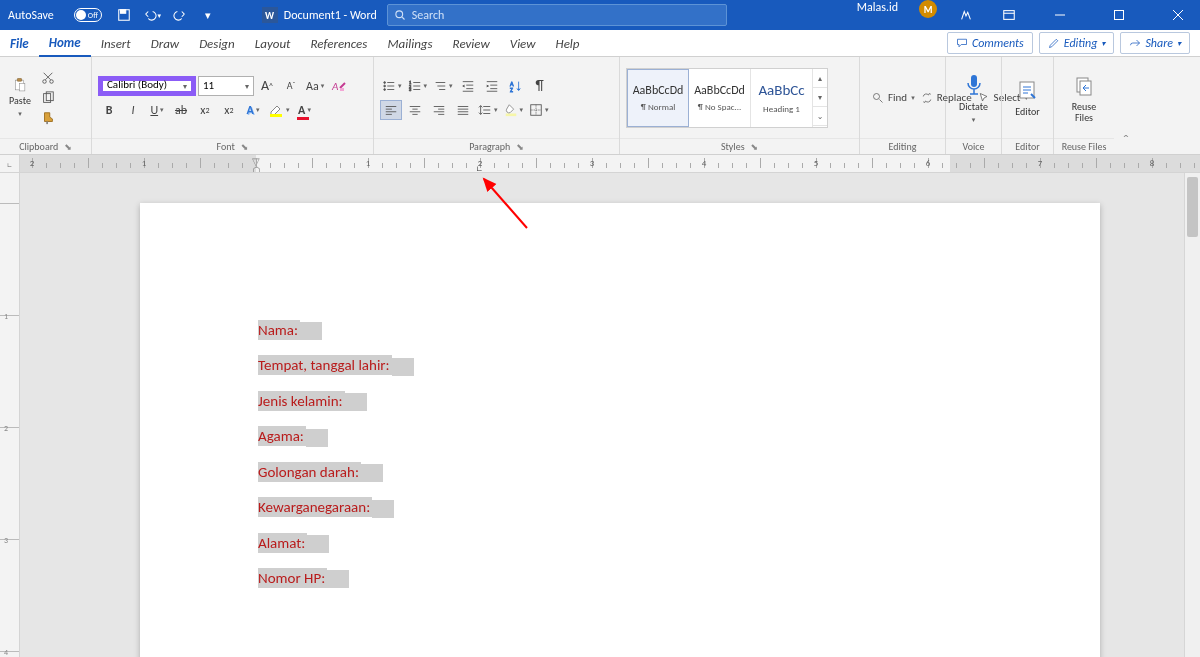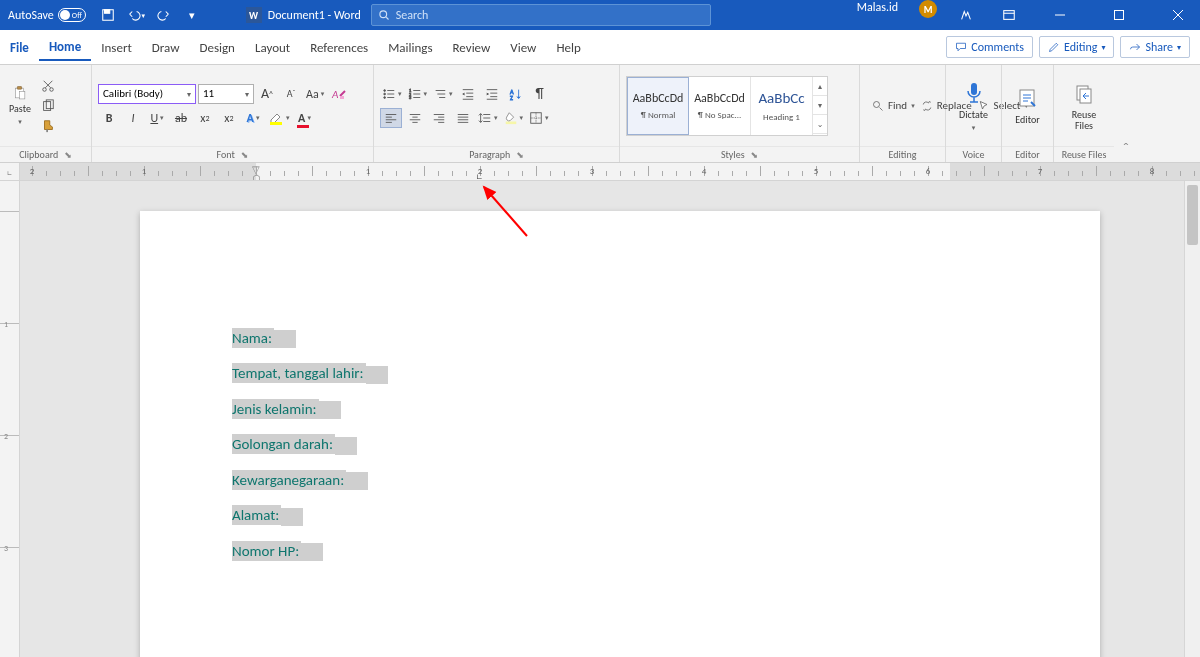--- a/index.html
+++ b/index.html
@@ -1,50 +1,50 @@
 <!DOCTYPE html>
 <html><head>
 <meta charset="utf-8">
 <style>
 * { margin:0; padding:0; box-sizing:border-box; font-family:"Segoe UI",Calibri,sans-serif; }
 body { width:1200px; height:657px; background:#e6e6e6; overflow:hidden; position:relative; }
 
 
 .titlebar { height:30px; background:#185abd; color:#fff; display:flex; align-items:center; font-size:12px; }
-.autosave { display:flex; gap:4px; padding:0 8px; }
+.autosave { display:flex; gap:20px; padding:0 8px; }
 .toggle { width:28px; height:14px; border:1px solid #fff; border-radius:8px; position:relative; display:flex; align-items:center; }
 .toggle .knob { width:10px; height:10px; background:#fff; border-radius:50%; margin-left:1px; }
 .toggle .offtxt { font-size:8px; margin-left:2px; }
 .tb-btn { width:28px; height:30px; display:flex; align-items:center; justify-content:center; cursor:pointer; }
 .tb-title { flex:0 0 auto; margin-left:40px; margin-right:10px; display:flex; align-items:center; gap:6px; }
 .searchbox { width:340px; height:22px; background:#3371c8; border:1px solid #5d93d6; border-radius:2px; display:flex; align-items:center; padding:0 6px; color:#cfe0f7; gap:6px; }
 .tb-right { margin-left:auto; display:flex; gap:15px; }
 .avatar { width:18px; height:18px; background:#d28b00; border-radius:50%; display:flex; align-items:center; justify-content:center; font-size:10px; font-weight:bold; }
 .win-btn { width:44px; height:30px; display:flex; align-items:center; justify-content:center; }
 
 
-.tabrow { height:35px; background:#fff; border-bottom:1px solid #d0d0d0; display:flex; align-items:center; font-size:13px; color:#444; }
+.tabrow { height:27px; background:#fff; border-bottom:1px solid #d0d0d0; display:flex; align-items:center; font-size:13px; color:#444;font-style:italic; }
 .tab { padding:0 10px; height:28px; display:flex; align-items:center; cursor:pointer; }
 .tab.file { color:#185abd; font-weight:600; }
 .tab.active { color:#185abd; font-weight:600; border-bottom:2px solid #185abd; }
 .tabrow-right { margin-left:auto; display:flex; gap:6px; padding-right:10px; }
 .action-btn { height:22px; border:1px solid #b9c8de; background:#fff; color:#185abd; border-radius:2px; padding:0 8px; display:flex; align-items:center; font-size:12px; gap:4px; cursor:pointer; }
 
 
 .ribbon { height:98px; background:#f3f3f3; border-bottom:1px solid #d0d0d0; display:flex; }
 .group { border-right:1px solid #dadada; display:flex; flex-direction:column; }
 .group-body { flex:1; display:flex; align-items:center; padding:4px 6px; gap:4px; }
 .group-label { height:16px; font-size:10px; color:#666; text-align:center; border-top:1px solid #e6e6e6; display:flex; align-items:center; justify-content:center; gap:2px; }
 .launcher { font-size:9px; color:#888; padding-left:4px; }
 
 .clip-big { width:28px; height:40px; display:flex; flex-direction:column; align-items:center; justify-content:center; gap:2px; font-size:10px; color:#333; }
 .clip-col { display:flex; flex-direction:column; gap:2px; }
 .mini { width:20px; height:18px; display:flex; align-items:center; justify-content:center; cursor:pointer; color:#555; font-size:13px;}
 
-.fontbox { width:98px; height:20px; border:1px solid #8b5cf6; background:#fff; font-size:11px; padding:0 4px; display:flex; align-items:center; justify-content:space-between; }
+.fontbox { width:98px; height:20px; border:5px solid #8b5cf6; background:#fff; font-size:11px; padding:0 4px; display:flex; align-items:flex-end; justify-content:space-between; }
 .sizebox { width:56px; height:20px; border:1px solid #b0b0b0; background:#fff; font-size:11px; padding:0 4px; display:flex; align-items:center; justify-content:space-between; }
 .rb { height:20px; min-width:22px; display:flex; align-items:center; justify-content:center; cursor:pointer; font-size:12px; color:#444; padding:0 2px; position:relative; }
 .rb .dd { font-size:7px; margin-left:2px; color:#666; }
 .font-rows { display:flex; flex-direction:column; gap:4px; }
 .font-row { display:flex; gap:2px; align-items:center; }
 
 .para-rows { display:flex; flex-direction:column; gap:4px; }
 .para-row { display:flex; gap:2px; align-items:center; }
 .rb.active { background:#d0d8e6; border:1px solid #9bb0d4; }
 
@@ -73,21 +73,21 @@
 .hruler { flex:1; background:#f3f3f3; border-bottom:1px solid #d4d4d4; position:relative; font-size:8px; color:#888; overflow:hidden;}
 .hruler .margin-shade{position:absolute;top:0;height:100%;background:#dcdcdc;}
 .hruler .tick{position:absolute;top:3px;width:1px;height:10px;background:#aaa;}
 .hruler .tick.minor{height:5px;top:8px;}
 .hruler .num{position:absolute;top:2px;font-size:9px;color:#666;transform:translateX(-50%);}
 .hruler .tabstop{position:absolute;bottom:0;width:8px;height:8px;color:#333;font-size:10px;line-height:8px;}
 .hruler .indent{position:absolute;top:0px;font-size:10px;color:#888;}
 
 .docwrap { flex:1; overflow:auto; position:relative; }
 .page { position:absolute; left:120px; top:30px; width:960px; min-height:700px; background:#fff; box-shadow:0 2px 6px rgba(0,0,0,.25); }
-.content { padding:118px 0 0 92px; font-family:Calibri; font-size:15px; color:#0f766e; }
+.content { padding:118px 0 0 118px; font-family:Calibri; font-size:15px; color:#b91c1c; }
 .line { margin-bottom:16px; }
 .hl { background:#cfcfcf; padding:1px 2px 1px 0; display:inline; }
 .hltab { background:#cfcfcf; display:inline-block; width:22px; height:18px; vertical-align:middle; }
 
 .scroll-v { position:absolute; right:0; top:0; bottom:0; width:16px; background:#f0f0f0; border-left:1px solid #d6d6d6;}
 .scroll-v .thumb{position:absolute;left:2px;right:2px;top:4px;height:60px;background:#c4c4c4;border-radius:2px;}
 .scroll-v .arr{position:absolute;left:0;right:0;height:14px;display:flex;align-items:center;justify-content:center;font-size:9px;color:#777;}
 
 
 .arrow-svg { position:absolute; left:452px; top:0px; pointer-events:none; z-index:50; }
@@ -640,20 +640,21 @@
       <div style="position: absolute; top: 362px; left: 4px;">3</div>
       <div class="vtick" style="top: 478px;"></div>
       <div style="position: absolute; top: 474px; left: 4px;">4</div>
     </div>
   <div class="docwrap">
     <div class="page">
       <div class="content" id="doc-content">
           <div class="line"><span class="hl">Nama:</span><span class="hltab"></span></div>
           <div class="line"><span class="hl">Tempat, tanggal lahir:</span><span class="hltab"></span></div>
           <div class="line"><span class="hl">Jenis kelamin:</span><span class="hltab"></span></div>
+          <div class="line"><span class="hl">Agama:</span><span class="hltab"></span></div>
           <div class="line"><span class="hl">Golongan darah:</span><span class="hltab"></span></div>
           <div class="line"><span class="hl">Kewarganegaraan:</span><span class="hltab"></span></div>
           <div class="line"><span class="hl">Alamat:</span><span class="hltab"></span></div>
           <div class="line"><span class="hl">Nomor HP:</span><span class="hltab"></span></div>
         </div>
     </div>
     <svg class="arrow-svg" width="80" height="70">
       <defs>
           <marker id="ah" markerWidth="8" markerHeight="8" refX="6" refY="3" orient="auto">
             <path d="M0 0L7 3L0 6z" fill="#ff0000"></path>

